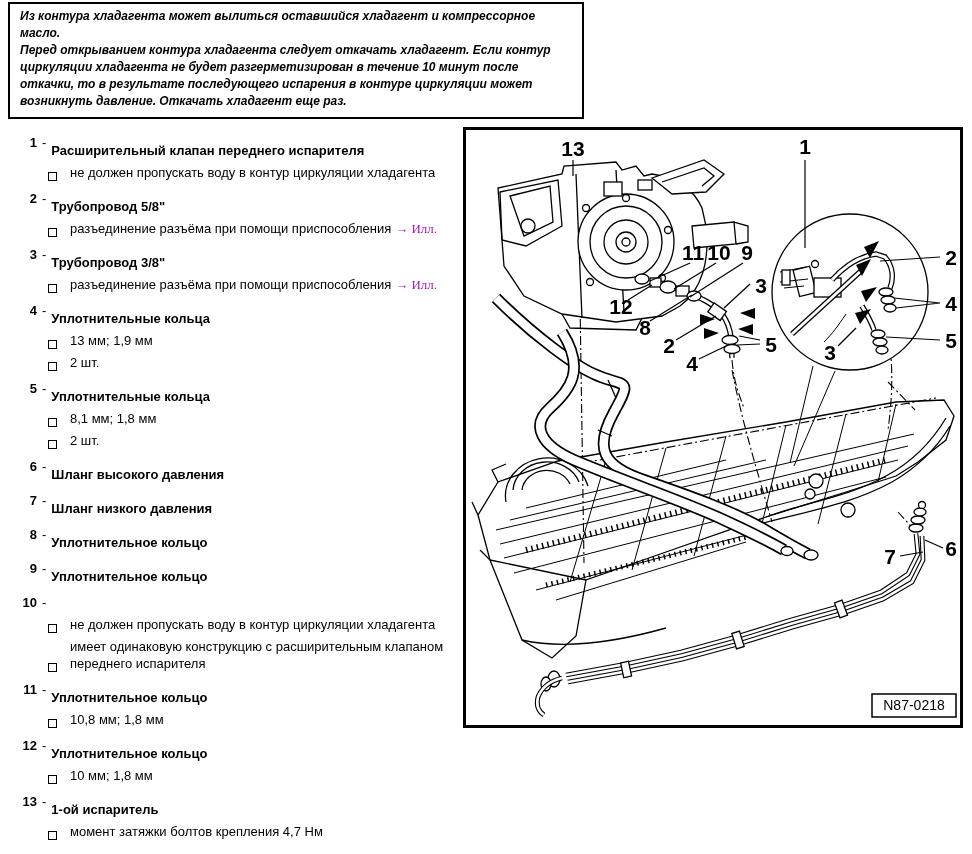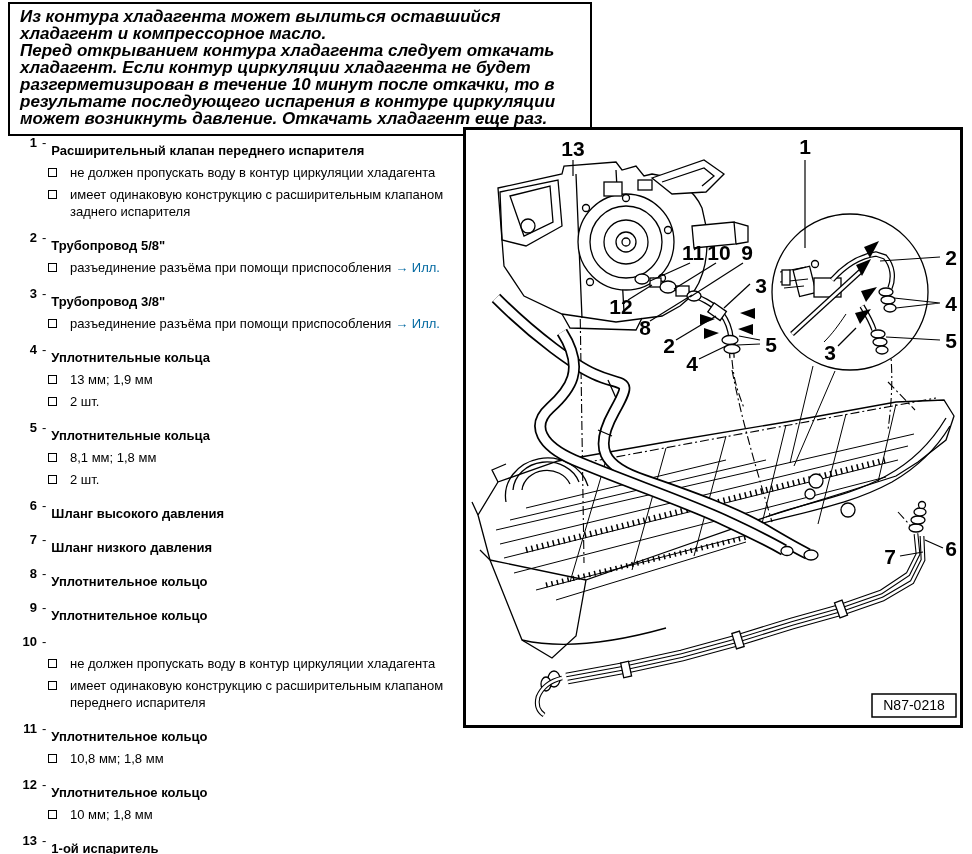--- a/index.html
+++ b/index.html
@@ -3,42 +3,42 @@
 <meta charset="utf-8">
 <style>
   html,body{margin:0;padding:0;}
   body{
     width:972px;height:854px;position:relative;background:#fff;
     font-family:"Liberation Sans","DejaVu Sans",sans-serif;color:#000;overflow:hidden;
   }
   
   .note-box{
     position:absolute;left:8px;top:2px;width:552px;
-    border:2px solid #000;padding:4px 18px 7px 10px;
-    font-weight:bold;font-style:italic;font-size:17px;line-height:17px;
+    border:2px solid #000;padding:4px 10px 7px 10px;
+    font-weight:bold;font-style:italic;font-size:12px;line-height:17px;
   }
   .note-box p{margin:0;}
   .note-box p + p{}
   
   .parts{
     position:absolute;left:20px;top:128px;width:438px;
     font-size:13px;line-height:17px;padding-top:6px;
   }
   .item-head{display:flex;margin:9px 0 0 0;}
   .item:first-child .item-head{margin-top:0;}
   .item-num{width:17px;text-align:right;font-weight:bold;flex:none;}
   .item-dash{margin:0 5px;flex:none;}
   .item-title{font-weight:bold;margin-top:8px;}
-  .sub{display:flex;margin:5px 0 0 28px;}
+  .sub{display:flex;margin:5px 0 0 28px;align-items:flex-end;}
   .bullet{
     width:7px;height:7px;border:1px solid #000;background:#fff;
     flex:none;margin:4px 13px 0 0;display:inline-block;
   }
   .sub-body{flex:1;}
-  .ref{color:#0369a1;text-decoration:none;cursor:pointer;margin-left:4px;white-space:nowrap;}
+  .ref{color:#a21caf;text-decoration:none;cursor:pointer;margin-left:4px;white-space:nowrap;font-family:Liberation Serif, serif;}
   
   .diagram{
     position:absolute;left:463px;top:127px;width:494px;height:595px;
     border:3px solid #000;background:#fff;
   }
   svg{display:block;}
   .ln{fill:none;stroke:#000;stroke-width:1.3;}
   .lnt{fill:none;stroke:#000;stroke-width:1;}
   .fw{fill:#fff;stroke:#000;stroke-width:1.3;}
   .hose-b{fill:none;stroke:#000;stroke-width:12;}
@@ -66,24 +66,20 @@
       <span class="item-num">1</span>
       <span class="item-dash">-</span>
       <span class="item-title">Расширительный клапан переднего испарителя</span>
     </div>
     <div class="subs">
   <div class="sub">
     <span class="bullet"></span>
     <span class="sub-body"><span>не должен пропускать воду в контур циркуляции хладагента</span></span>
   </div>
 
-  <div class="sub">
-    <span class="bullet"></span>
-    <span class="sub-body"><span>имеет одинаковую конструкцию с расширительным клапаном заднего испарителя</span></span>
-  </div>
 </div>
   </div>
 
   <div class="item">
     <div class="item-head">
       <span class="item-num">2</span>
       <span class="item-dash">-</span>
       <span class="item-title">Трубопровод 5/8"</span>
     </div>
     <div class="subs">

